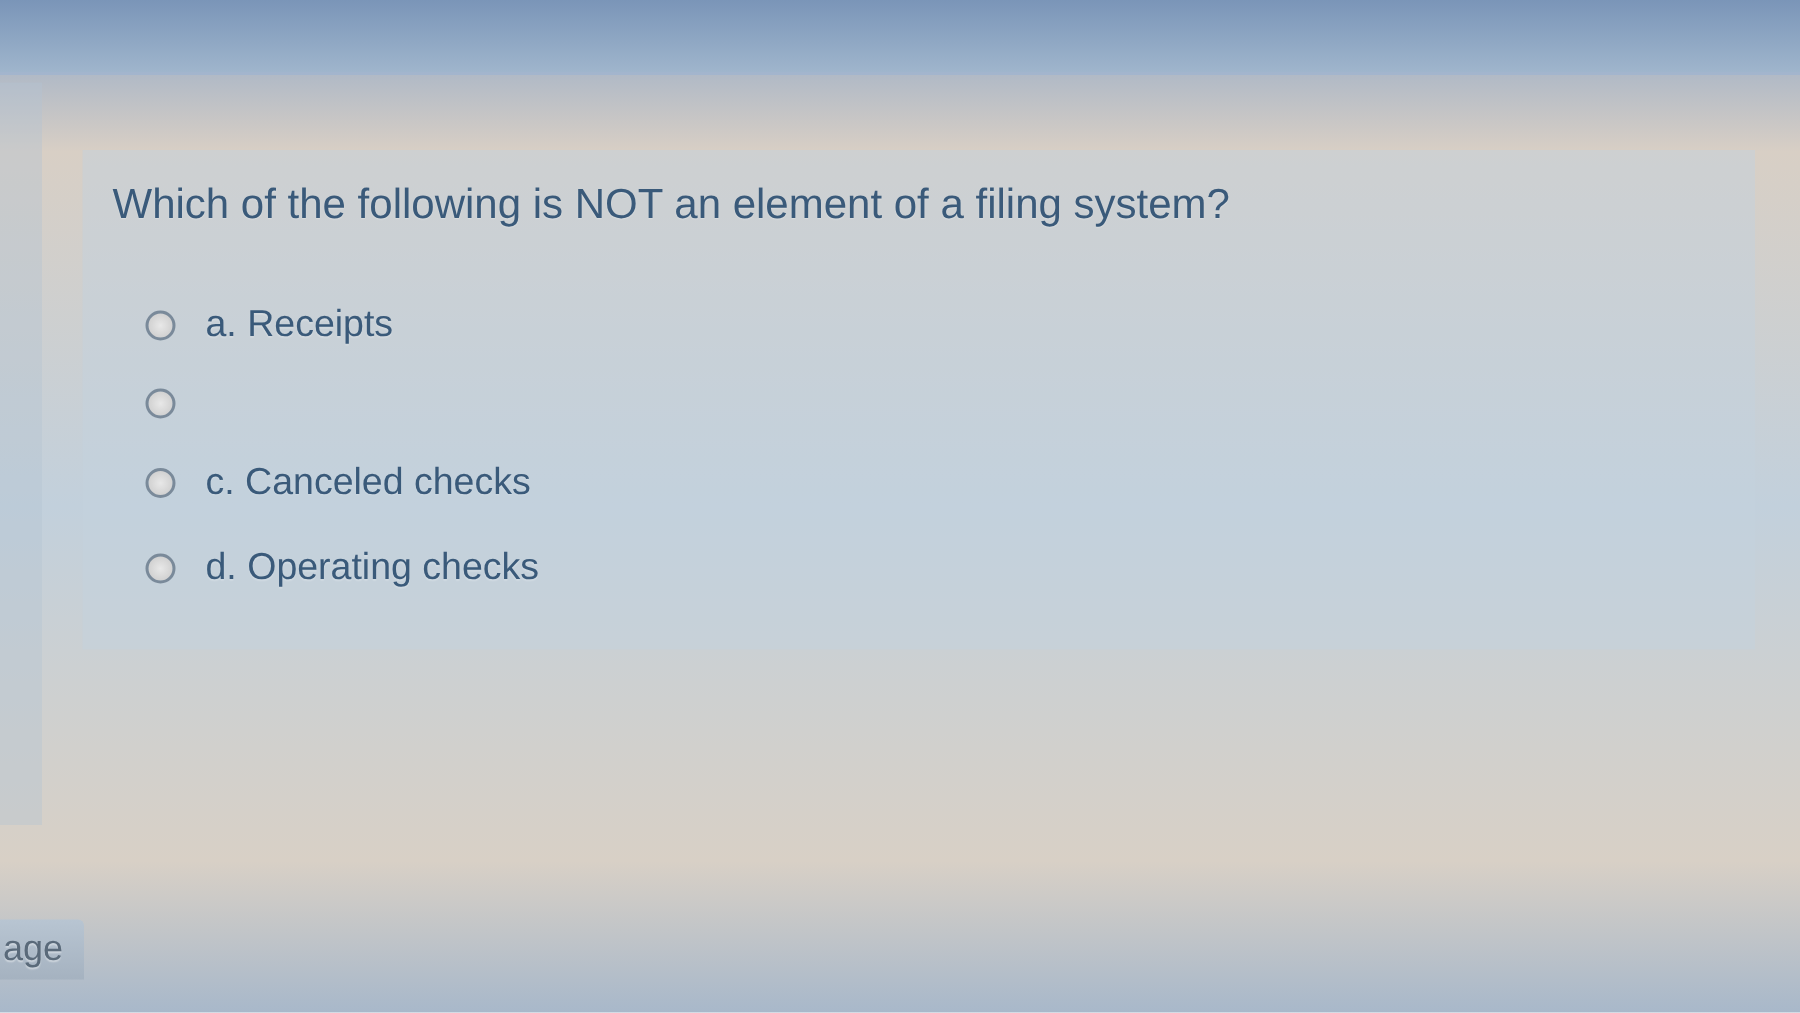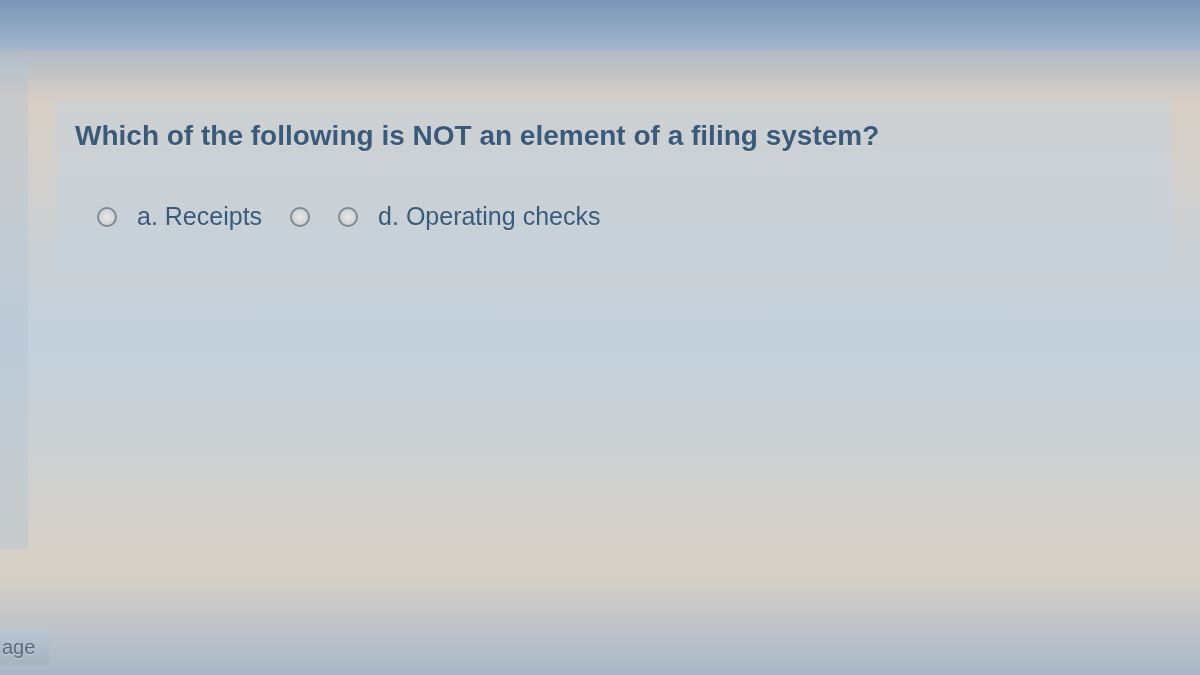--- a/index.html
+++ b/index.html
@@ -22,26 +22,27 @@
       border-bottom: 2px solid rgba(255,255,255,0.3);
     }
     .question-container {
       margin: 50px 30px 30px 55px;
       padding: 20px 20px 40px 20px;
       background: rgba(195, 210, 222, 0.5);
     }
     .question-text {
       color: #3a5a7a;
       font-size: 28px;
-      font-weight: 700;
+      font-weight: 400;
       margin-bottom: 50px;
       text-shadow: 0 1px 1px rgba(255,255,255,0.3);
     }
     .options-list {
       display: flex;
+      flex-direction: column;
       gap: 28px;
       padding-left: 22px;
       margin-top: 12px;
     }
     .option-row {
       display: flex;
       align-items: center;
       gap: 20px;
     }
     .radio-circle {
@@ -55,26 +56,26 @@
     }
     .option-label {
       color: #3a5a7a;
       font-size: 25px;
       font-weight: 400;
       cursor: pointer;
       text-shadow: 0 1px 1px rgba(255,255,255,0.2);
     }
     .bottom-button {
       position: absolute;
-      bottom: 10px;
+      bottom: 22px;
       left: 0px;
       background: linear-gradient(180deg, #b8c5d2 0%, #a5b2c0 100%);
       color: #5a6a7a;
       padding: 6px 14px 6px 2px;
-      font-size: 20px;
+      font-size: 24px;
       border-radius: 0 4px 0 0;
       text-shadow: 0 1px 1px rgba(255,255,255,0.4);
       cursor: pointer;
     }
     .side-marker {
       position: absolute;
       left: 0;
       top: 55px;
       width: 28px;
       height: 495px;
@@ -98,20 +99,27 @@
       <div class="option-label">
         <span>a.</span>
         <span>Receipts</span>
       </div>
     </div>
 
     <div class="option-row">
       <div class="radio-circle"></div>
     </div>
 
+    <div class="option-row">
+      <div class="radio-circle"></div>
+      <div class="option-label">
+        <span>c.</span>
+        <span>Canceled checks</span>
+      </div>
+    </div>
 
     <div class="option-row">
       <div class="radio-circle"></div>
       <div class="option-label">
         <span>d.</span>
         <span>Operating checks</span>
       </div>
     </div>
 
   </div>

